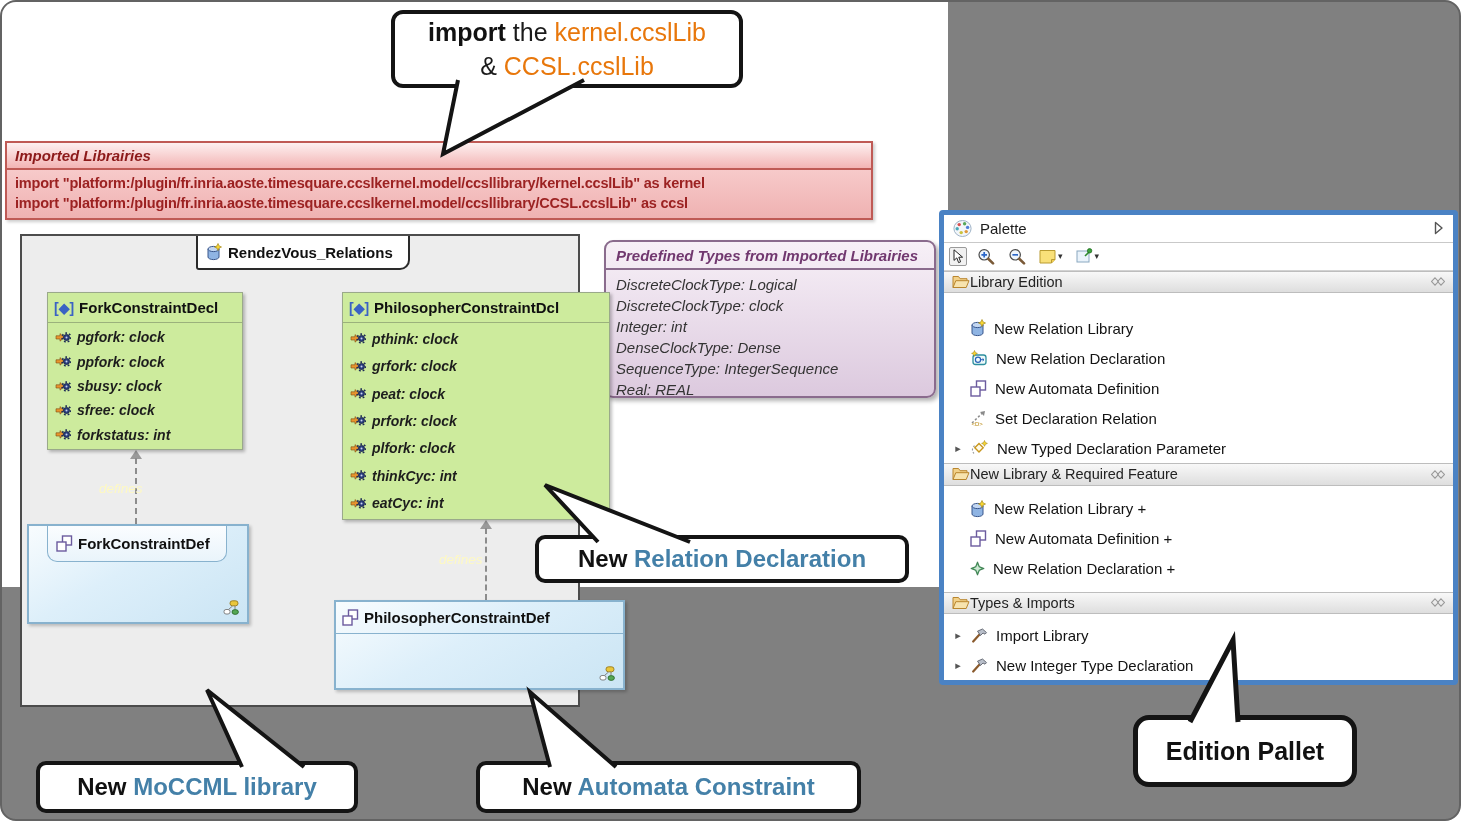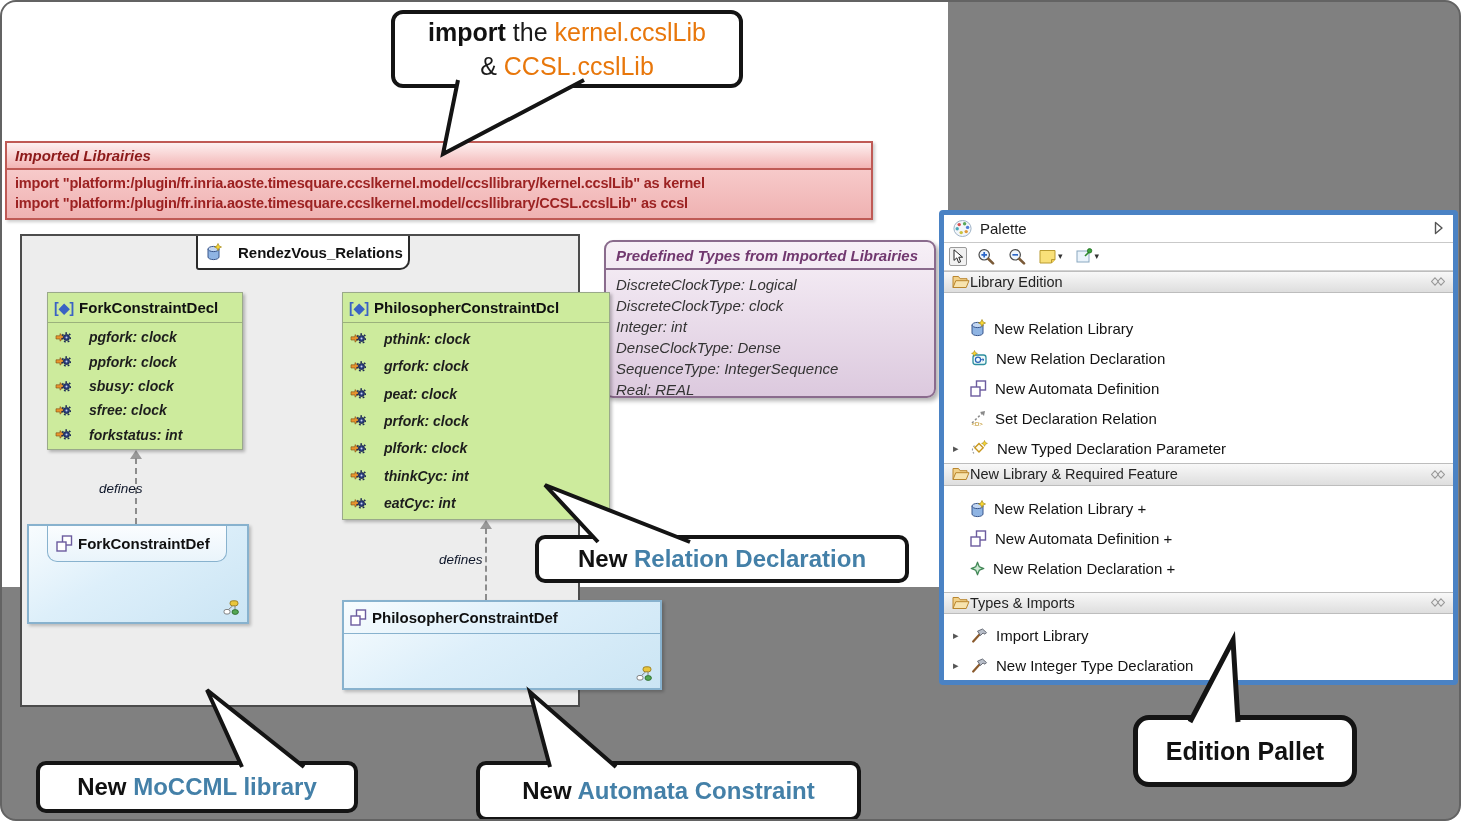--- a/index.html
+++ b/index.html
@@ -20,63 +20,63 @@
                     font:bold italic 15px "Liberation Sans",sans-serif; color:#8c1a1a; }
   .imported-body  { background:linear-gradient(#f7caca,#efb2b2); padding:3px 8px 5px; }
   .import-line    { font:bold 14.5px "Liberation Sans",sans-serif; color:#9c2222;
                     letter-spacing:-0.2px; line-height:20px; white-space:nowrap; }
 
   
   .diagram { left:18px; top:232px; width:560px; height:473px; background:#ededed;
              border:2px solid #4c4c4c; z-index:2; }
   .diagram-tab { left:194px; top:234px; width:214px; height:34px; background:#ffffff;
                  border:2px solid #2a2a2a; border-top:none; border-radius:0 0 10px 3px;
-                 display:flex; align-items:center; gap:16px; padding:0 8px; z-index:3; }
+                 display:flex; align-items:center; gap:6px; padding:0 8px; z-index:3; }
   .diagram-tab .tab-label { font-weight:bold; font-size:15px; color:#111; }
 
   .decl-box { background:#cdeb9d; border:1px solid #9aa98a;
               box-shadow:2px 2px 3px rgba(0,0,0,.25); z-index:3; display:flex; flex-direction:column; }
   .decl-header { height:30px; display:flex; align-items:center; gap:5px; padding:0 6px;
                  border-bottom:1px solid #9bb17c; }
   .bracket-icon { color:#3a62c4; font-weight:bold; font-size:14px; }
   .decl-name { font-weight:bold; font-size:15px; color:#101010; white-space:nowrap; }
   .attrs { flex:1; display:flex; flex-direction:column; padding:2px 0; }
-  .attr-row { flex:1; display:flex; align-items:center; gap:18px; padding:0 7px;
+  .attr-row { flex:1; display:flex; align-items:center; gap:6px; padding:0 7px;
               font:bold italic 14px "Liberation Sans",sans-serif; color:#1d1d1d; white-space:nowrap; }
 
   .def-box { background:linear-gradient(150deg,#f8fcfe 0%,#ddeffa 45%,#cbe5f4 100%);
              border:2px solid #88b2ce; box-shadow:2px 2px 3px rgba(0,0,0,.22); z-index:3; }
   .def-tab { position:absolute; left:18px; top:0; width:180px; height:36px;
              border:1px solid #88b2ce; border-top:none; border-radius:0 0 10px 10px;
              background:linear-gradient(#fbfdff,#e9f4fb);
              display:flex; align-items:center; gap:5px; padding:0 8px; }
   .def-header-row { height:32px; border-bottom:1px solid #88b2ce;
                     display:flex; align-items:center; gap:5px; padding:0 6px; }
   .def-name { font-weight:bold; font-size:15px; color:#101010; white-space:nowrap; }
   .state-icon-corner { position:absolute; right:7px; bottom:6px; }
 
   .edge { border-left:2px dashed #8c8c8c; width:0; z-index:2; }
   .arrow-up { width:0; height:0; border-left:6px solid transparent; border-right:6px solid transparent;
               border-bottom:9px solid #9a9a9a; z-index:2; }
-  .edge-label { font:italic 13.5px "Liberation Sans",sans-serif; color:#0f172a; z-index:3; }
+  .edge-label { font:italic 13.5px "Liberation Sans",sans-serif; color:#fef9c3; z-index:3; }
 
   
   .types-panel { left:602px; top:238px; width:332px; height:158px; z-index:2;
                  border:2px solid #8a6b8d; border-radius:9px;
                  background:linear-gradient(#f7f0f7,#dcc9de);
                  box-shadow:3px 3px 4px rgba(0,0,0,.3); overflow:hidden; }
   .types-title { padding:5px 10px 4px; border-bottom:2px solid #8a6b8d;
                  font:bold italic 15px "Liberation Sans",sans-serif; color:#71386f; white-space:nowrap; }
   .types-body { padding:4px 10px; }
   .type-line { font:italic 15px "Liberation Sans",sans-serif; color:#333; line-height:21px; white-space:nowrap; }
 
   
   .palette { left:937px; top:208px; width:519px; height:475px; background:#ffffff;
              border:5px solid #4a82c4; border-radius:4px; z-index:2;
-             display:flex; flex-direction:column; overflow:hidden; }
+             display:flex; flex-direction:column; overflow:hidden;text-align:center; }
   .palette-header { height:30px; display:flex; align-items:center; gap:8px; padding:0 9px;
                     border-bottom:1px solid #c9c9c9; }
   .palette-title { font-size:15px; color:#1c1c1c; flex:0 0 auto; }
   .palette-header .spacer, .psection .spacer { flex:1; }
   .palette-toolbar { height:30px; display:flex; align-items:center; gap:7px; padding:0 5px;
                      border-bottom:1px solid #d2d2d2; }
   .tbtn { display:flex; align-items:center; gap:2px; padding:1px 2px; border:1px solid transparent; }
   .tbtn.selected { border:1px solid #9a9a9a; background:#f1f1f1; border-radius:2px; }
   .caret { font-size:9px; color:#333; }
   .psection { height:24px; display:flex; align-items:center; padding:0 8px;
@@ -299,21 +299,21 @@
     <span class="state-icon-corner icon">
       <svg width="17" height="16" viewBox="0 0 17 16">
           <path d="M9.5 6 L5.5 9.5 M12 6 v3.5" stroke="#777777" stroke-width="0.9" fill="none"></path>
           <rect x="7" y="0.8" width="8" height="5" rx="2.4" fill="#e9c63b" stroke="#97791c" stroke-width="0.9"></rect>
           <rect x="1" y="9.5" width="6" height="4.5" rx="2" fill="#ffffff" stroke="#777777" stroke-width="0.9"></rect>
           <ellipse cx="12.2" cy="12" rx="3.2" ry="2.4" fill="#54a854" stroke="#2e6b2e" stroke-width="0.9"></ellipse>
         </svg>
     </span>
   </div>
 
-  <div class="abs def-box" style="left:340px; top:598px; width:320px; height:90px;">
+  <div class="abs def-box" style="left:332px; top:598px; width:291px; height:90px;">
     <div class="def-header-row">
       <span class="icon">
         <svg width="17" height="17" viewBox="0 0 17 17">
             <rect x="6.5" y="1" width="9" height="9" fill="#ffffff" stroke="#6b5b9e" stroke-width="1.4"></rect>
             <rect x="1" y="7" width="9" height="9" fill="#ffffff" stroke="#6b5b9e" stroke-width="1.4"></rect>
           </svg>
       </span>
       <span class="def-name">PhilosopherConstraintDef</span>
     </div>
     <span class="state-icon-corner icon">
@@ -561,21 +561,21 @@
   </div>
 
   <div class="abs bubble label-bubble" style="left:533px; top:533px; width:374px; height:48px; border-radius:10px;">
     <div class="bline" style="font-size:24px;"><span class="bold-black">New</span> <span class="blue">Relation Declaration</span></div>
   </div>
 
   <div class="abs bubble label-bubble" style="left:34px; top:759px; width:322px; height:52px; border-radius:10px;">
     <div class="bline" style="font-size:24px;"><span class="bold-black">New</span> <span class="blue">MoCCML library</span></div>
   </div>
 
-  <div class="abs bubble label-bubble" style="left:474px; top:759px; width:385px; height:60px; border-radius:10px;">
+  <div class="abs bubble label-bubble" style="left:474px; top:759px; width:385px; height:52px; border-radius:10px;">
     <div class="bline" style="font-size:24px;"><span class="bold-black">New</span> <span class="blue">Automata Constraint</span></div>
   </div>
 
   <div class="abs bubble label-bubble" style="left:1131px; top:713px; width:224px; height:72px; border:5px solid #141414; border-radius:16px;">
     <div class="bline bold-black" style="font-size:25px;">Edition Pallet</div>
   </div>
 
   <svg class="abs tails" viewBox="0 0 1461 821">
     <path d="M456 78 L441 152 L582 78" fill="#ffffff" stroke="#141414" stroke-width="4"></path>
     <path d="M596 540 L543 483 L688 540" fill="#ffffff" stroke="#141414" stroke-width="4"></path>

